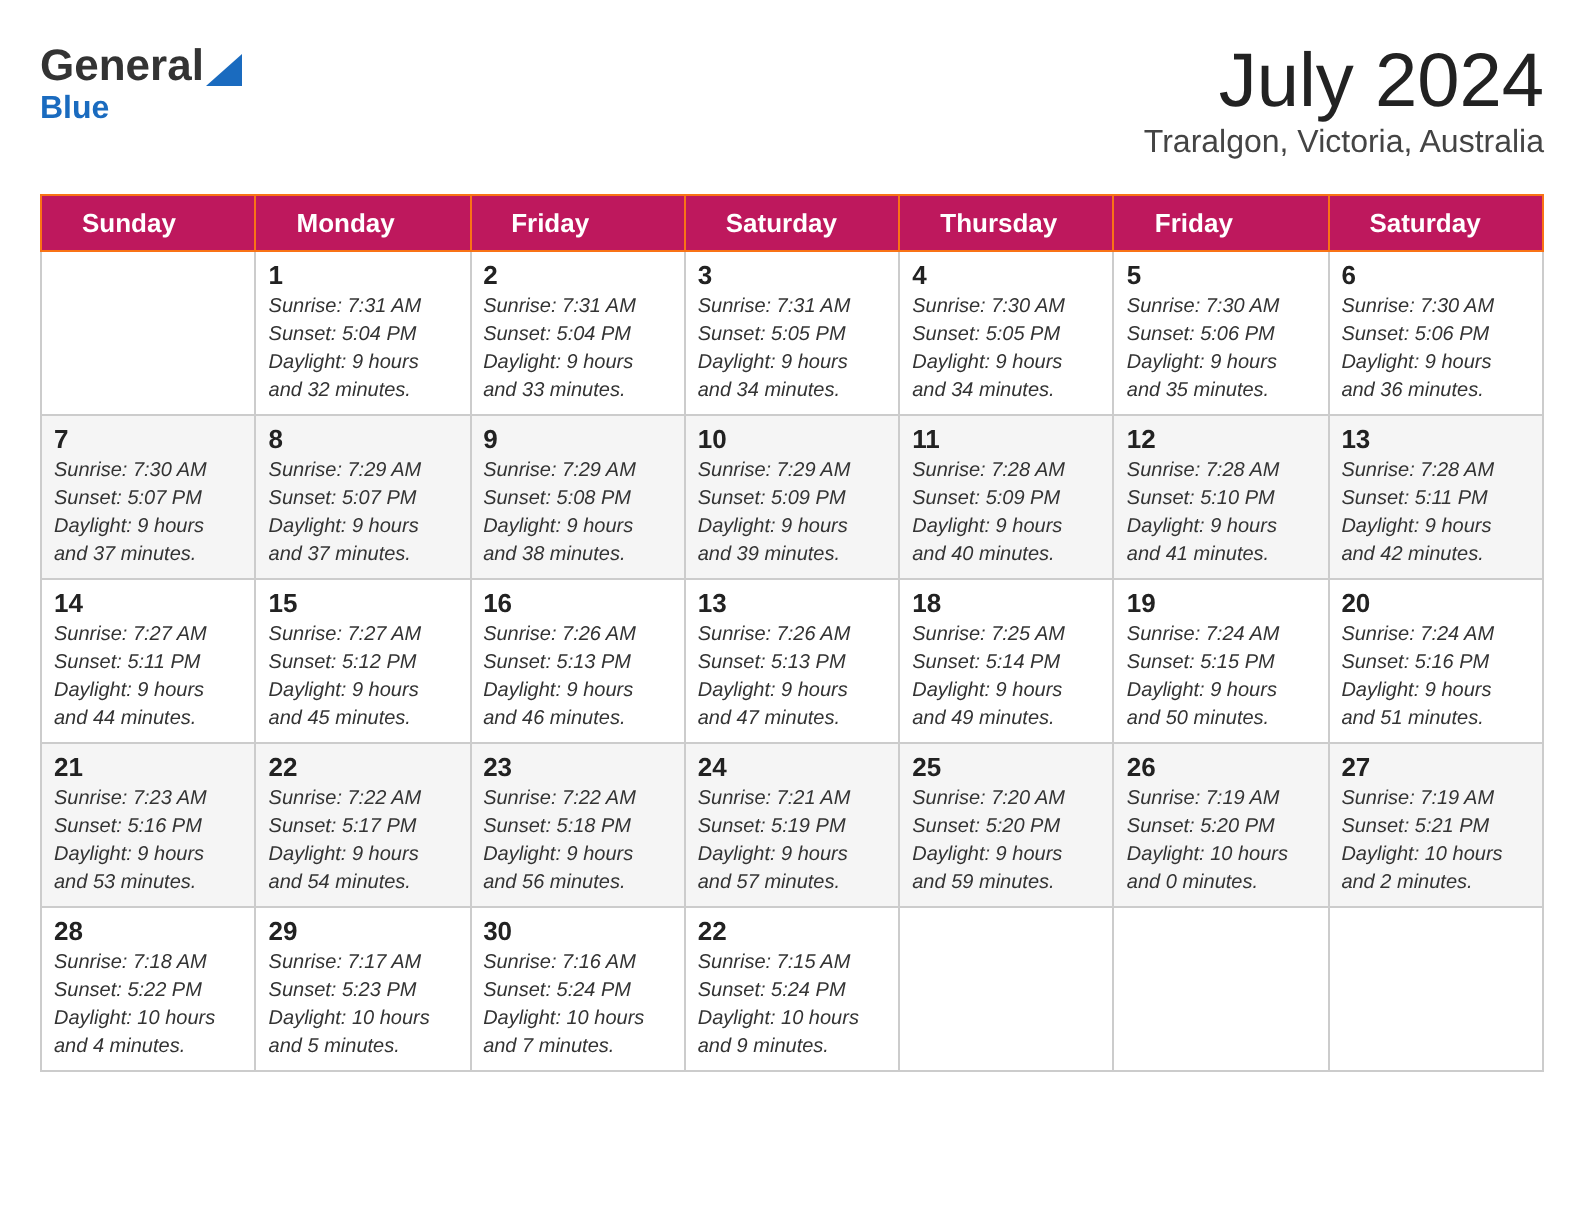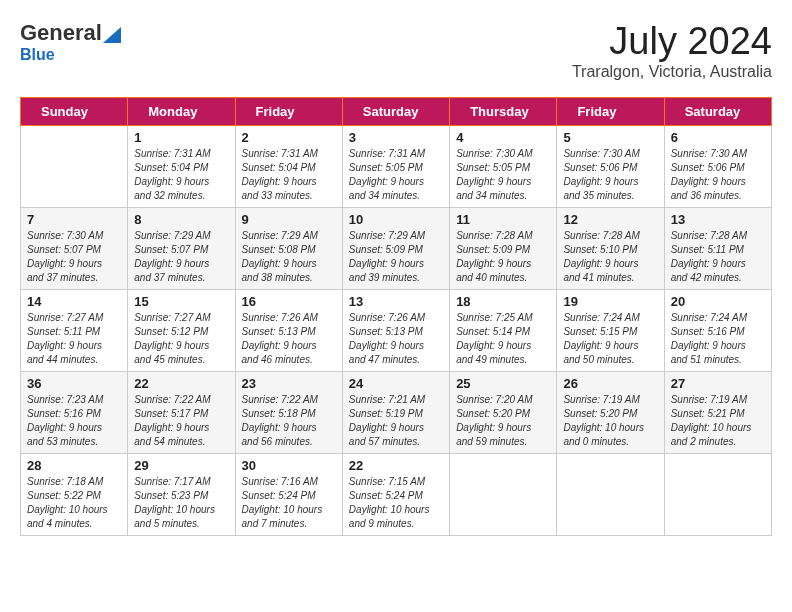--- a/index.html
+++ b/index.html
@@ -194,21 +194,21 @@
           <div class="day-number">19</div>
         <div class="day-info">Sunrise: 7:24 AM<br>Sunset: 5:15 PM<br>Daylight: 9 hours and 50 minutes.</div>
         </td>
         <td>
           <div class="day-number">20</div>
         <div class="day-info">Sunrise: 7:24 AM<br>Sunset: 5:16 PM<br>Daylight: 9 hours and 51 minutes.</div>
         </td>
       </tr>
       <tr>
         <td>
-          <div class="day-number">36</div>
+          <div class="day-number">21</div>
         <div class="day-info">Sunrise: 7:23 AM<br>Sunset: 5:16 PM<br>Daylight: 9 hours and 53 minutes.</div>
         </td>
         <td>
           <div class="day-number">22</div>
         <div class="day-info">Sunrise: 7:22 AM<br>Sunset: 5:17 PM<br>Daylight: 9 hours and 54 minutes.</div>
         </td>
         <td>
           <div class="day-number">23</div>
         <div class="day-info">Sunrise: 7:22 AM<br>Sunset: 5:18 PM<br>Daylight: 9 hours and 56 minutes.</div>
         </td>

